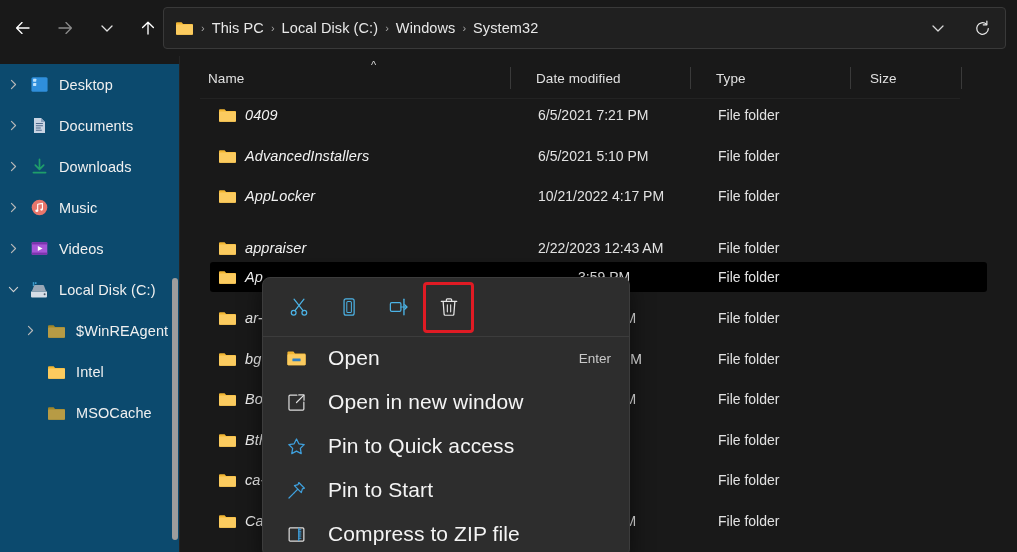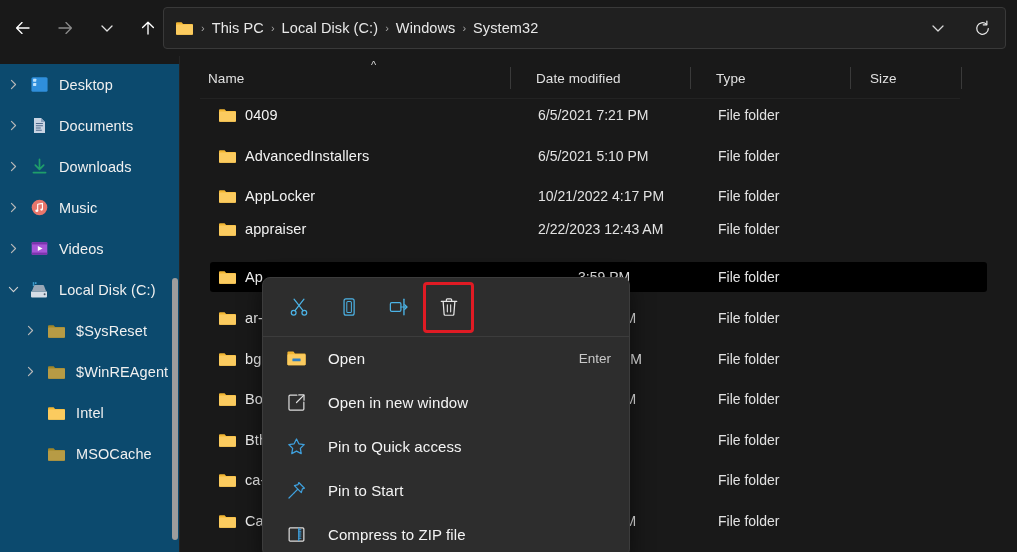--- a/index.html
+++ b/index.html
@@ -74,21 +74,21 @@
   }
   .colsep { position: absolute; top: 9px; width: 1px; height: 22px; background: #3a3a3a; }
   #sortcaret { position: absolute; left: 371px; top: 59px; color: #d8d8d8; font-size: 11px; }
   #colhead-line { position:absolute; left:200px; top:98px; width:760px; height:1px; background:#232323; }
 
   
   #filelist { position: absolute; left: 180px; top: 99px; width: 837px; height: 453px; overflow: hidden; }
   .frow { position: absolute; left: 30px; width: 777px; height: 30px; }
   .frow.sel { background: #000000; border-radius: 3px; }
   .fname { position: absolute; left: 8px; top: 0; height: 30px; display: flex; align-items: center; }
-  .fname-text { font-size: 14.5px; color: #f2f2f2; margin-left: 8px; white-space: nowrap; letter-spacing: .1px; }
+  .fname-text { font-size: 14.5px; color: #f2f2f2; margin-left: 8px; white-space: nowrap; letter-spacing: .1px; font-style: italic; }
   .fdate { position: absolute; left: 328px; top: 0; height: 30px; display: flex; align-items: center;
            font-size: 14px; color: #e2e2e2; white-space: nowrap; }
   .ftype { position: absolute; left: 508px; top: 0; height: 30px; display: flex; align-items: center;
            font-size: 14px; color: #e2e2e2; white-space: nowrap; }
 
   
   #ctxmenu {
     position: absolute; left: 262px; top: 277px; width: 368px; height: 280px;
     background: #2d2d2d; border: 1px solid #3c3c3c; border-radius: 8px;
     box-shadow: 0 8px 22px rgba(0,0,0,.55);
@@ -98,21 +98,21 @@
   .tb-btn {
     width: 47px; height: 47px; display: flex; align-items: center; justify-content: center;
     border-radius: 4px; margin-right: 3px; position: relative;
   }
   .tb-btn.hl { outline: 3px solid #e01b24; outline-offset: -1px; border-radius: 2px; }
   #ctx-div { position: absolute; left: 0; top: 58px; width: 368px; height: 1px; background: #3c3c3c; }
   .ctx-item {
     position: relative; height: 44px; display: flex; align-items: center; padding-left: 20px;
   }
   .ctx-icon { width: 26px; min-width: 26px; display: flex; align-items: center; justify-content: center; }
-  .ctx-label { font-size: 15px; color: #f4f4f4; margin-left: 19px; white-space: nowrap; letter-spacing: .1px; }
+  .ctx-label { font-size: 21px; color: #f4f4f4; margin-left: 19px; white-space: nowrap; letter-spacing: .1px; }
   .ctx-accel { position: absolute; right: 18px; font-size: 13.5px; color: #c9c9c9; }
 
   svg { display: block; }
 </style>
 </head>
 <body>
 
 <div id="app">
 
   <div id="navbar">
@@ -288,36 +288,20 @@
           </svg>
         </span>
         <span class="nav-icon">
           <span style="display: flex;">
             <svg width="19" height="16" viewBox="0 0 19 16">
               <path d="M1 3.2a1 1 0 011-1h4.6l1.5 1.7H17a1 1 0 011 1v8.9a1 1 0 01-1 1H2a1 1 0 01-1-1z" fill="#a08628"></path>
               <path d="M1 5.6a1 1 0 011-1h15a1 1 0 011 1v8.2a1 1 0 01-1 1H2a1 1 0 01-1-1z" fill="#b79b45"></path>
             </svg>
           </span>
         </span>
-        <span class="nav-label">$SysReset</span>
-      </div>
-      <div class="nav-item depth1">
-        <span class="nav-chev">
-          <svg width="13" height="13" viewBox="0 0 14 14">
-            <path d="M4.8 2.6L9.2 7l-4.4 4.4" stroke="#b8b8b8" stroke-width="1.25" fill="none" stroke-linecap="round" stroke-linejoin="round"></path>
-          </svg>
-        </span>
-        <span class="nav-icon">
-          <span style="display: flex;">
-            <svg width="19" height="16" viewBox="0 0 19 16">
-              <path d="M1 3.2a1 1 0 011-1h4.6l1.5 1.7H17a1 1 0 011 1v8.9a1 1 0 01-1 1H2a1 1 0 01-1-1z" fill="#a08628"></path>
-              <path d="M1 5.6a1 1 0 011-1h15a1 1 0 011 1v8.2a1 1 0 01-1 1H2a1 1 0 01-1-1z" fill="#b79b45"></path>
-            </svg>
-          </span>
-        </span>
         <span class="nav-label">$WinREAgent</span>
       </div>
       <div class="nav-item depth1">
         <span class="nav-chev blank">
           <svg width="13" height="13" viewBox="0 0 14 14">
             <path d="M4.8 2.6L9.2 7l-4.4 4.4" stroke="#b8b8b8" stroke-width="1.25" fill="none" stroke-linecap="round" stroke-linejoin="round"></path>
           </svg>
         </span>
         <span class="nav-icon">
           <span style="display: flex;">
@@ -396,21 +380,21 @@
             <svg width="19" height="16" viewBox="0 0 19 16">
               <path d="M1 3.2a1 1 0 011-1h4.6l1.5 1.7H17a1 1 0 011 1v8.9a1 1 0 01-1 1H2a1 1 0 01-1-1z" fill="#f2b632"></path>
               <path d="M1 5.6a1 1 0 011-1h15a1 1 0 011 1v8.2a1 1 0 01-1 1H2a1 1 0 01-1-1z" fill="#fbcb5f"></path>
             </svg>
           </span>
           <span class="fname-text">AppLocker</span>
         </div>
         <div class="fdate">10/21/2022 4:17 PM</div>
         <div class="ftype">File folder</div>
       </div>
-      <div class="frow" style="top: 115px;">
+      <div class="frow" style="top: 134px;">
         <div class="fname">
           <span style="display: flex;">
             <svg width="19" height="16" viewBox="0 0 19 16">
               <path d="M1 3.2a1 1 0 011-1h4.6l1.5 1.7H17a1 1 0 011 1v8.9a1 1 0 01-1 1H2a1 1 0 01-1-1z" fill="#f2b632"></path>
               <path d="M1 5.6a1 1 0 011-1h15a1 1 0 011 1v8.2a1 1 0 01-1 1H2a1 1 0 01-1-1z" fill="#fbcb5f"></path>
             </svg>
           </span>
           <span class="fname-text">appraiser</span>
         </div>
         <div class="fdate">2/22/2023 12:43 AM</div>

